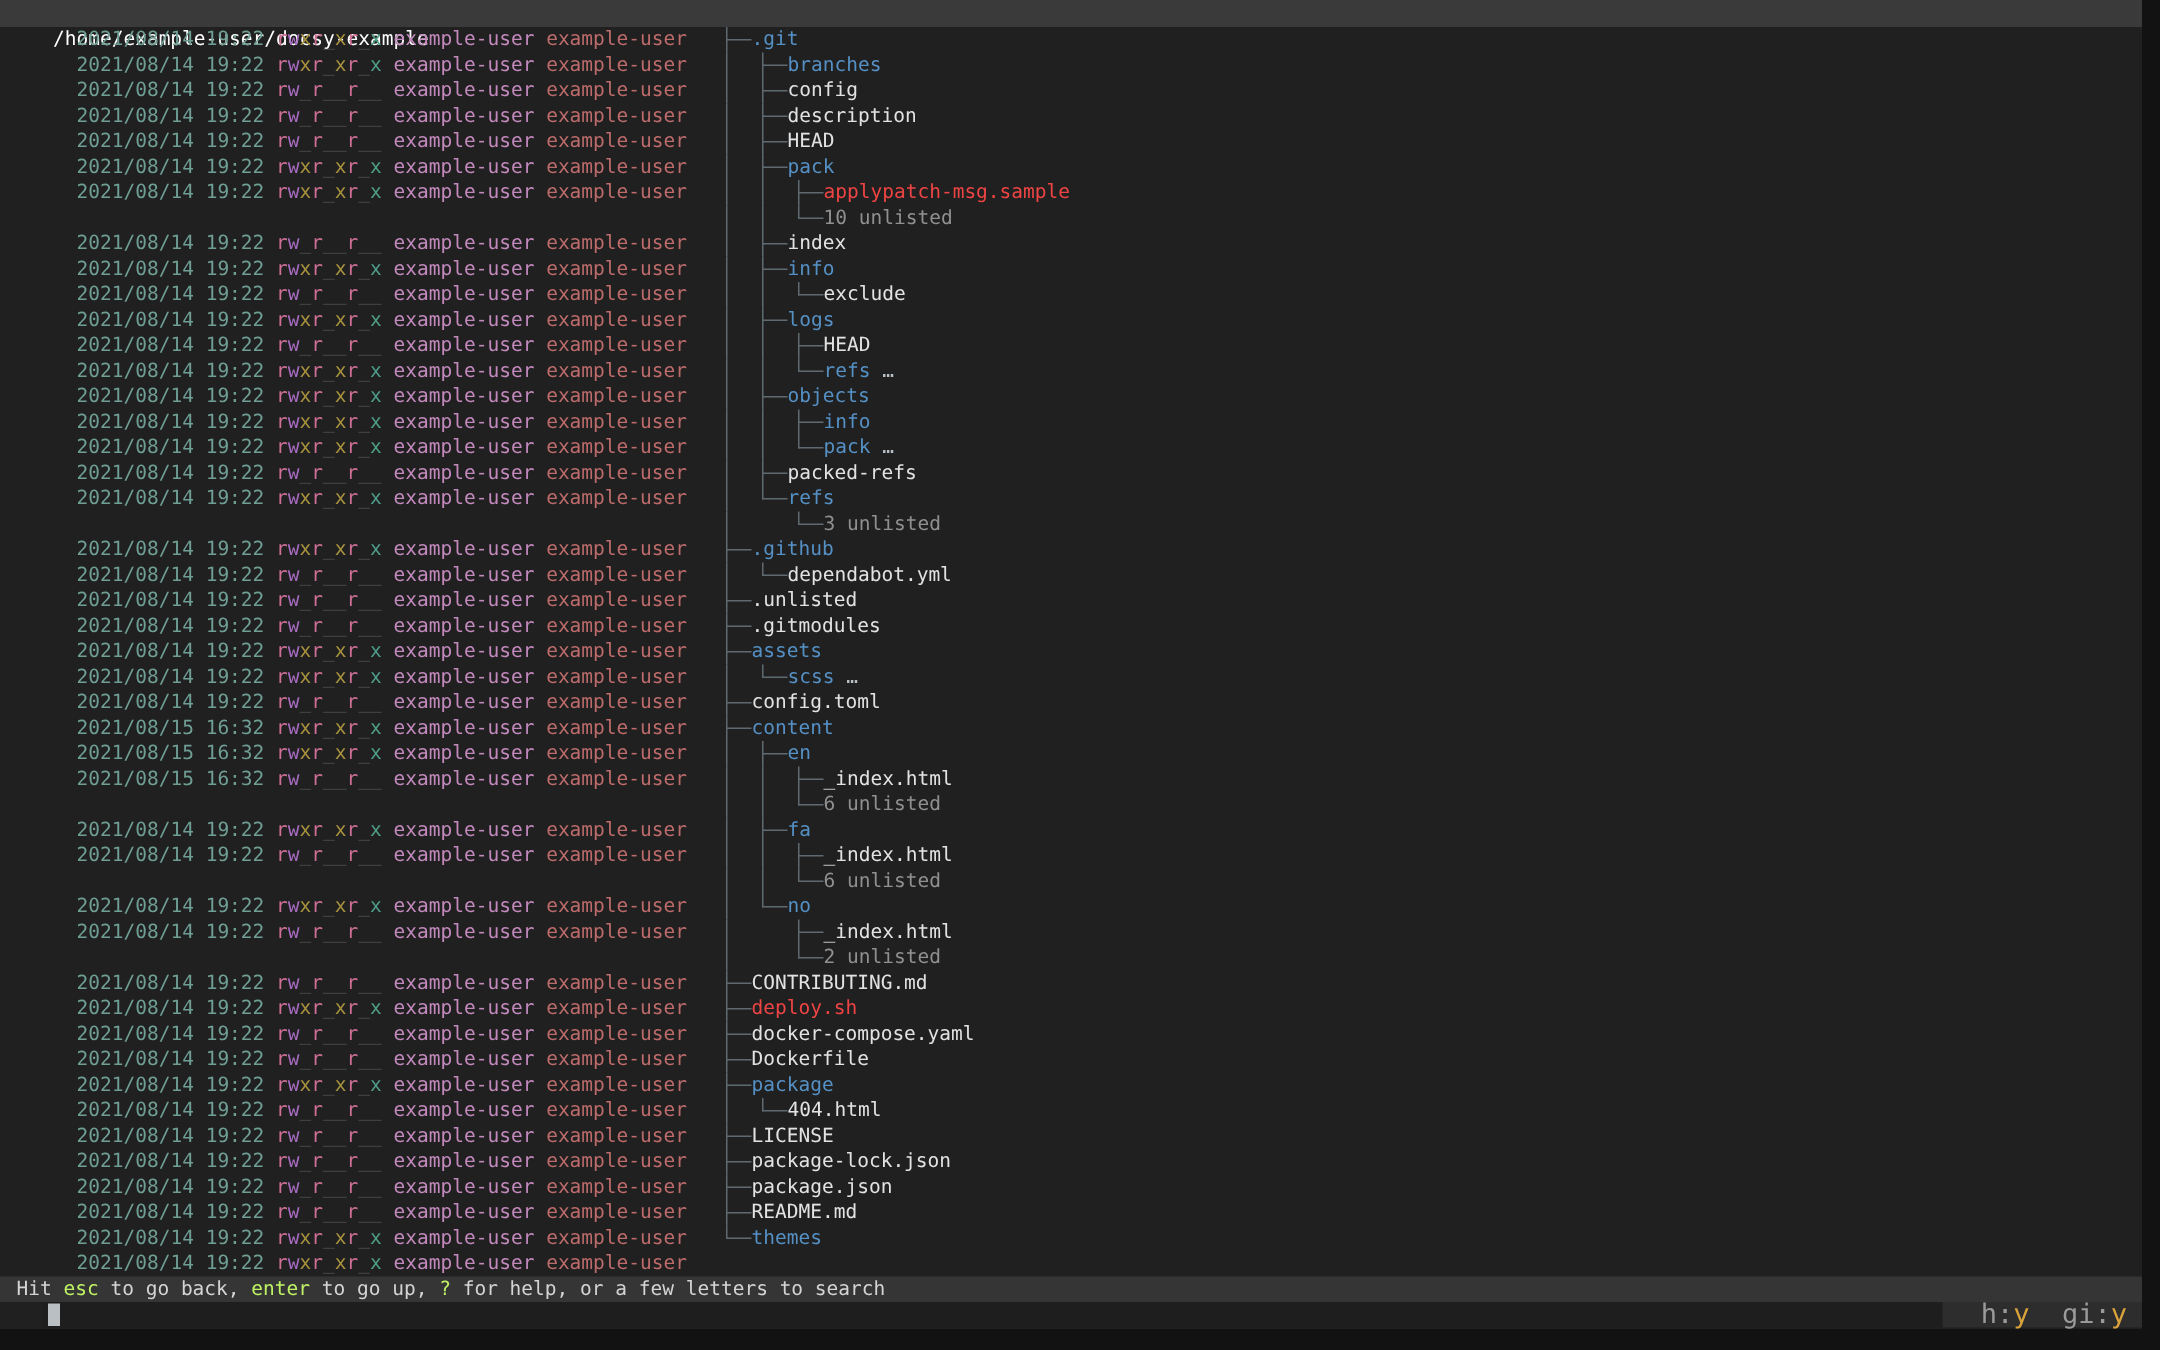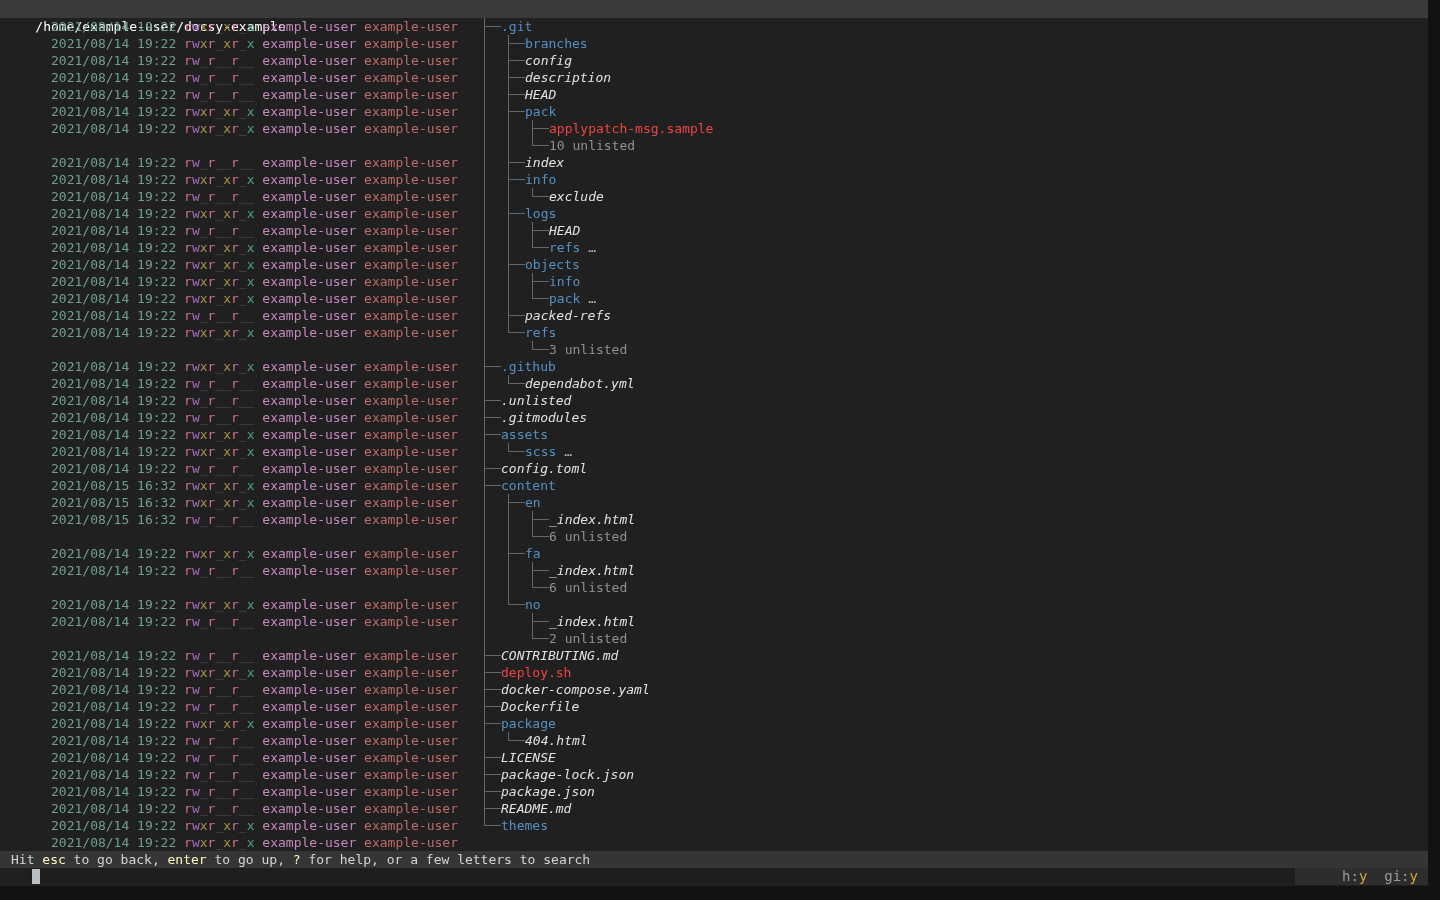--- a/index.html
+++ b/index.html
@@ -39,32 +39,32 @@
     content:"";position:absolute;left:0;top:0;bottom:0;width:1px;background:#5f6a70;
   }
   .cell.l::before{
     content:"";position:absolute;left:0;top:0;height:9px;width:1px;background:#5f6a70;
   }
   .cell.b::after,.cell.l::after{
     content:"";position:absolute;left:0;right:0;top:8px;height:1px;background:#5f6a70;
   }
   .name{white-space:pre;text-align:center;}
   .name.dir{color:#5590c4;}
-  .name.file{color:#e2e2e2;font-style:italic;}
+  .name.file{color:#e2e2e2;}
   .name.exec{color:#ef4444;}
   .name.unlisted{color:#909090;}
   .suffix{color:#b8c0c6;}
   
   .statusbar{
     height:17px;line-height:17px;background:#353535;font-size:13px;
     padding-left:11px;color:#d4d4d4;white-space:pre;
   }
-  .status-key{color:#fef9c3;}
-  
-  .inputbar{position:relative;height:17px;background:#1e1e1e;font-size:14px;line-height:17px;margin-left:28px;}
+  .status-key{color:#bef264;}
+  
+  .inputbar{position:relative;height:17px;background:#1e1e1e;font-size:18px;line-height:17px;margin-left:28px;}
   .cursor{position:absolute;left:4px;top:1px;width:8px;height:15px;background:#b9bfc2;}
   .hints{
     position:absolute;right:0;top:0;height:17px;line-height:17px;
     background:#2d2d2d;width:133px;box-sizing:border-box;
     text-align:right;padding-right:10px;white-space:pre;
   }
   .hint-key{color:#9a9a9a;}
   .hint-val{color:#d9a33c;}
 </style>
 </head>

